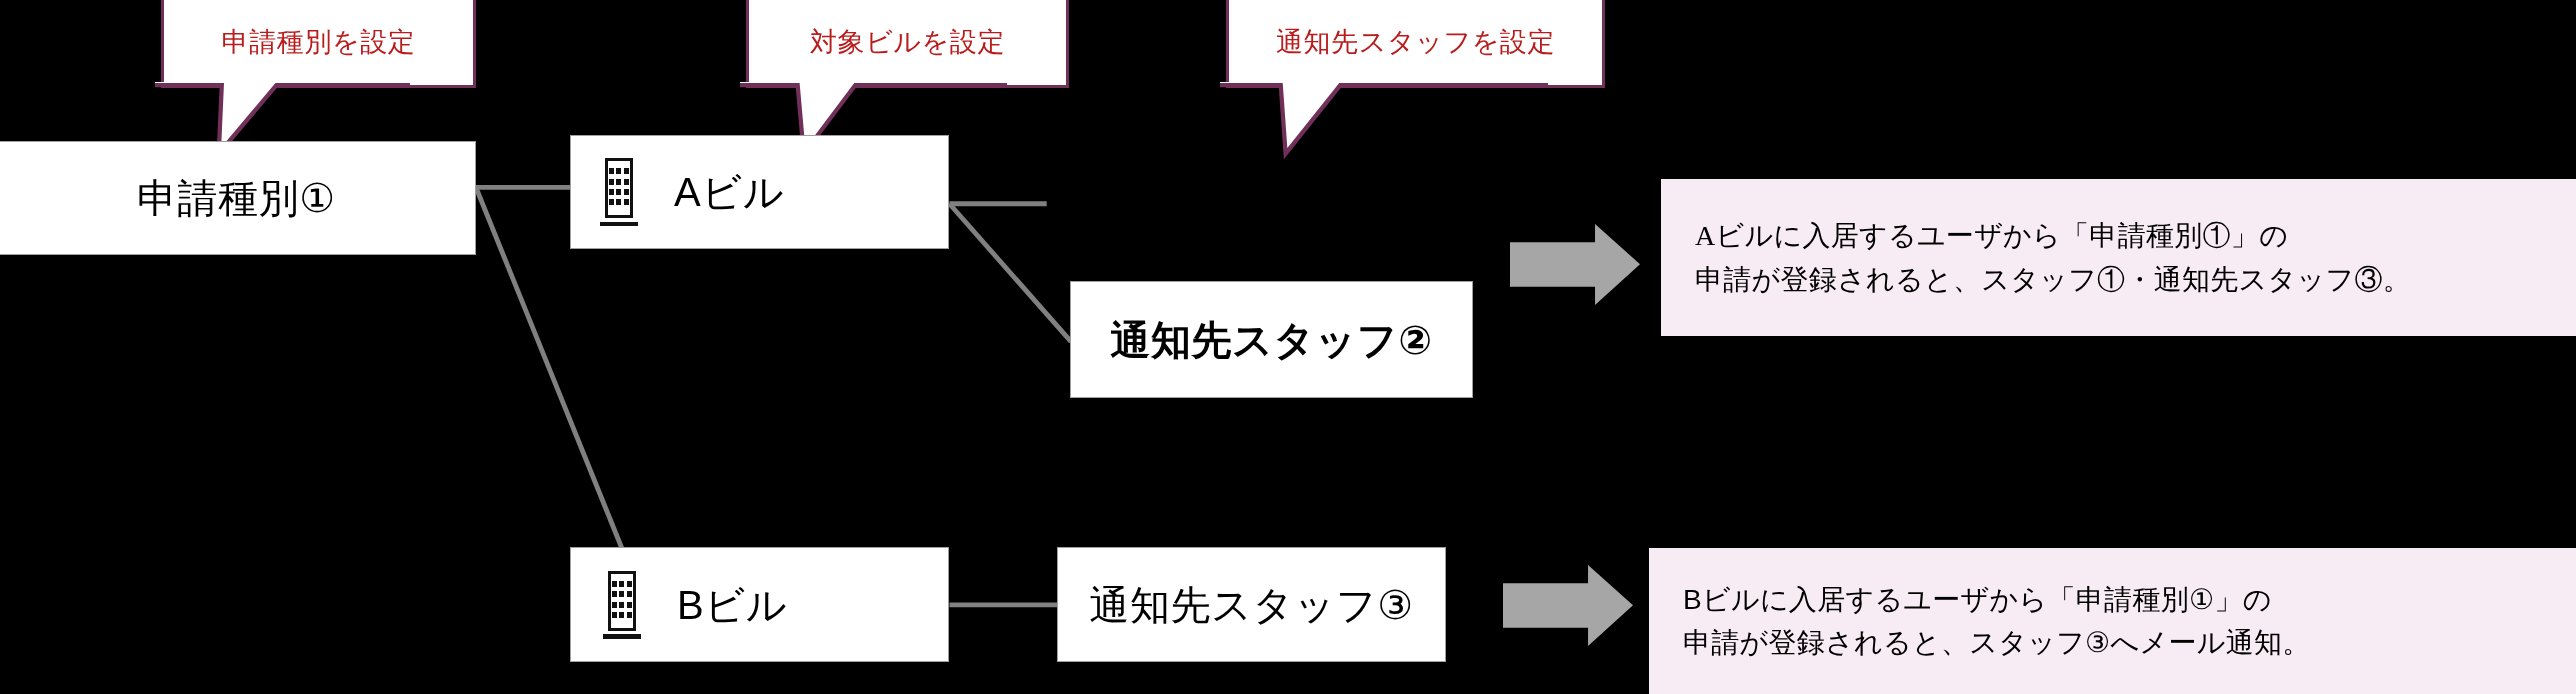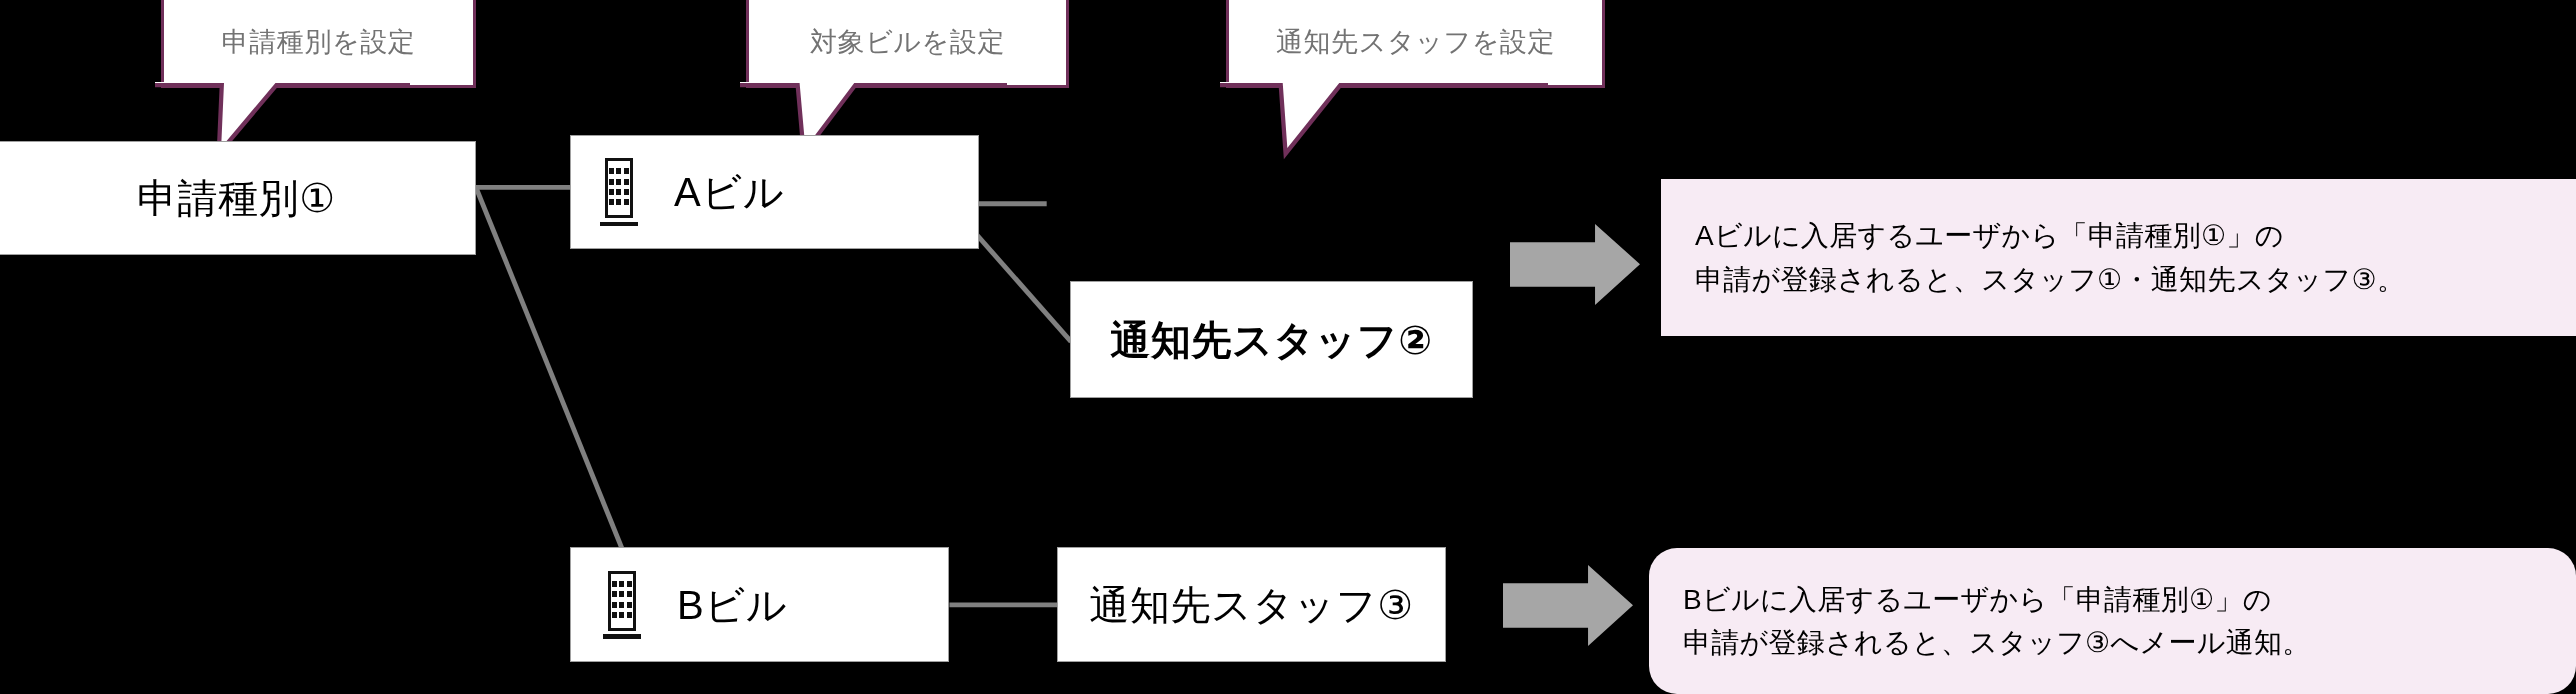--- a/index.html
+++ b/index.html
@@ -10,21 +10,21 @@
   .node .label{font-size:40px;line-height:1;letter-spacing:0.6px;white-space:nowrap;}
   .node.with-icon{justify-content:flex-start;padding-left:29px;}
   .node.with-icon .label{margin-left:36px;}
   .bldg{flex:0 0 auto;width:38px;height:68px;position:relative;}
   .bldg .body{position:absolute;left:4.9px;top:0;width:28px;height:60px;border:3px solid #111;
               box-sizing:border-box;background:#fff;}
   .bldg .base{position:absolute;left:0;bottom:0;width:38px;height:4.3px;background:#111;}
   .bldg .win{position:absolute;background:#111;width:4.9px;height:6px;}
   .callout{position:absolute;background:#fff;border:3px solid #70305A;box-sizing:border-box;
            display:flex;align-items:center;justify-content:center;}
-  .callout .ctext{font-size:27px;color:#737373;white-space:nowrap;letter-spacing:0.6px;}
+  .callout .ctext{font-size:27px;color:#b91c1c;white-space:nowrap;letter-spacing:0.6px;}
   .tail{position:absolute;pointer-events:none;}
   .note{position:absolute;background:#F7EBF4;box-sizing:border-box;
         display:flex;flex-direction:column;justify-content:center;padding-left:34px;}
   .note .nline{font-size:28px;color:#000;line-height:1.55;white-space:nowrap;letter-spacing:0.3px;}
   .bigarrow{position:absolute;}
   .connectors{position:absolute;left:0;top:0;width:2576px;height:695px;}
 </style>
 </head>
 <body>
 
@@ -59,21 +59,21 @@
   </div>
   <svg class="tail" style="left:1220px;top:82px;width:328px;height:79px;" viewBox="0 0 540 130" xmlns="http://www.w3.org/2000/svg">
     <polygon points="0,5 100,5 108,118 198,5 540,5 540,0 0,0" fill="#fff" stroke="none"></polygon>
     <polyline points="0,5 100,5 108,118 198,5 540,5" fill="#fff" stroke="#70305A" stroke-width="7"></polyline>
   </svg>
 
   <div class="node" style="left:-3.6px;top:141px;width:480px;height:114px;">
     <span class="label">申請種別①</span>
   </div>
 
-  <div class="node with-icon" style="left:570px;top:135px;width:409px;height:114px;">
+  <div class="node with-icon" style="left:570px;top:135px;width:379px;height:114px;">
     <span class="bldg">
       <span class="body"></span>
       <span class="win" style="left:9px;top:10.3px;"></span>
       <span class="win" style="left:16.4px;top:10.3px;"></span>
       <span class="win" style="left:24px;top:10.3px;"></span>
       <span class="win" style="left:9px;top:20.7px;"></span>
       <span class="win" style="left:16.4px;top:20.7px;"></span>
       <span class="win" style="left:24px;top:20.7px;"></span>
       <span class="win" style="left:9px;top:31px;"></span>
       <span class="win" style="left:16.4px;top:31px;"></span>
@@ -111,27 +111,27 @@
     <span class="label">Bビル</span>
   </div>
 
   <div class="node" style="left:1057px;top:547px;width:389px;height:115px;">
     <span class="label">通知先スタッフ③</span>
   </div>
 
   <svg class="bigarrow" style="left:1510px;top:224px;width:130px;height:81px;" viewBox="0 0 214 133" xmlns="http://www.w3.org/2000/svg">
     <polygon points="0,30 140,30 140,0 214,66 140,133 140,103 0,103" fill="#A6A6A6"></polygon>
   </svg>
-  <div class="note" style="left:1661px;top:179px;width:915px;height:157px;">
+  <div class="note" style="left:1661px;top:179px;width:915px;height:157px;font-family:Liberation Serif, serif;">
     <div class="nline">Aビルに入居するユーザから「申請種別①」の</div>
     <div class="nline">申請が登録されると、スタッフ①・通知先スタッフ③。</div>
   </div>
 
   <svg class="bigarrow" style="left:1503px;top:565px;width:130px;height:81px;" viewBox="0 0 214 133" xmlns="http://www.w3.org/2000/svg">
     <polygon points="0,30 140,30 140,0 214,66 140,133 140,103 0,103" fill="#A6A6A6"></polygon>
   </svg>
-  <div class="note" style="left:1649px;top:548px;width:927px;height:146px;border-radius:28px;">
+  <div class="note" style="left:1649px;top:548px;width:927px;height:146px;">
     <div class="nline">Bビルに入居するユーザから「申請種別①」の</div>
     <div class="nline">申請が登録されると、スタッフ③へメール通知。</div>
   </div>
 
 </div>
 
 
 </body></html>

